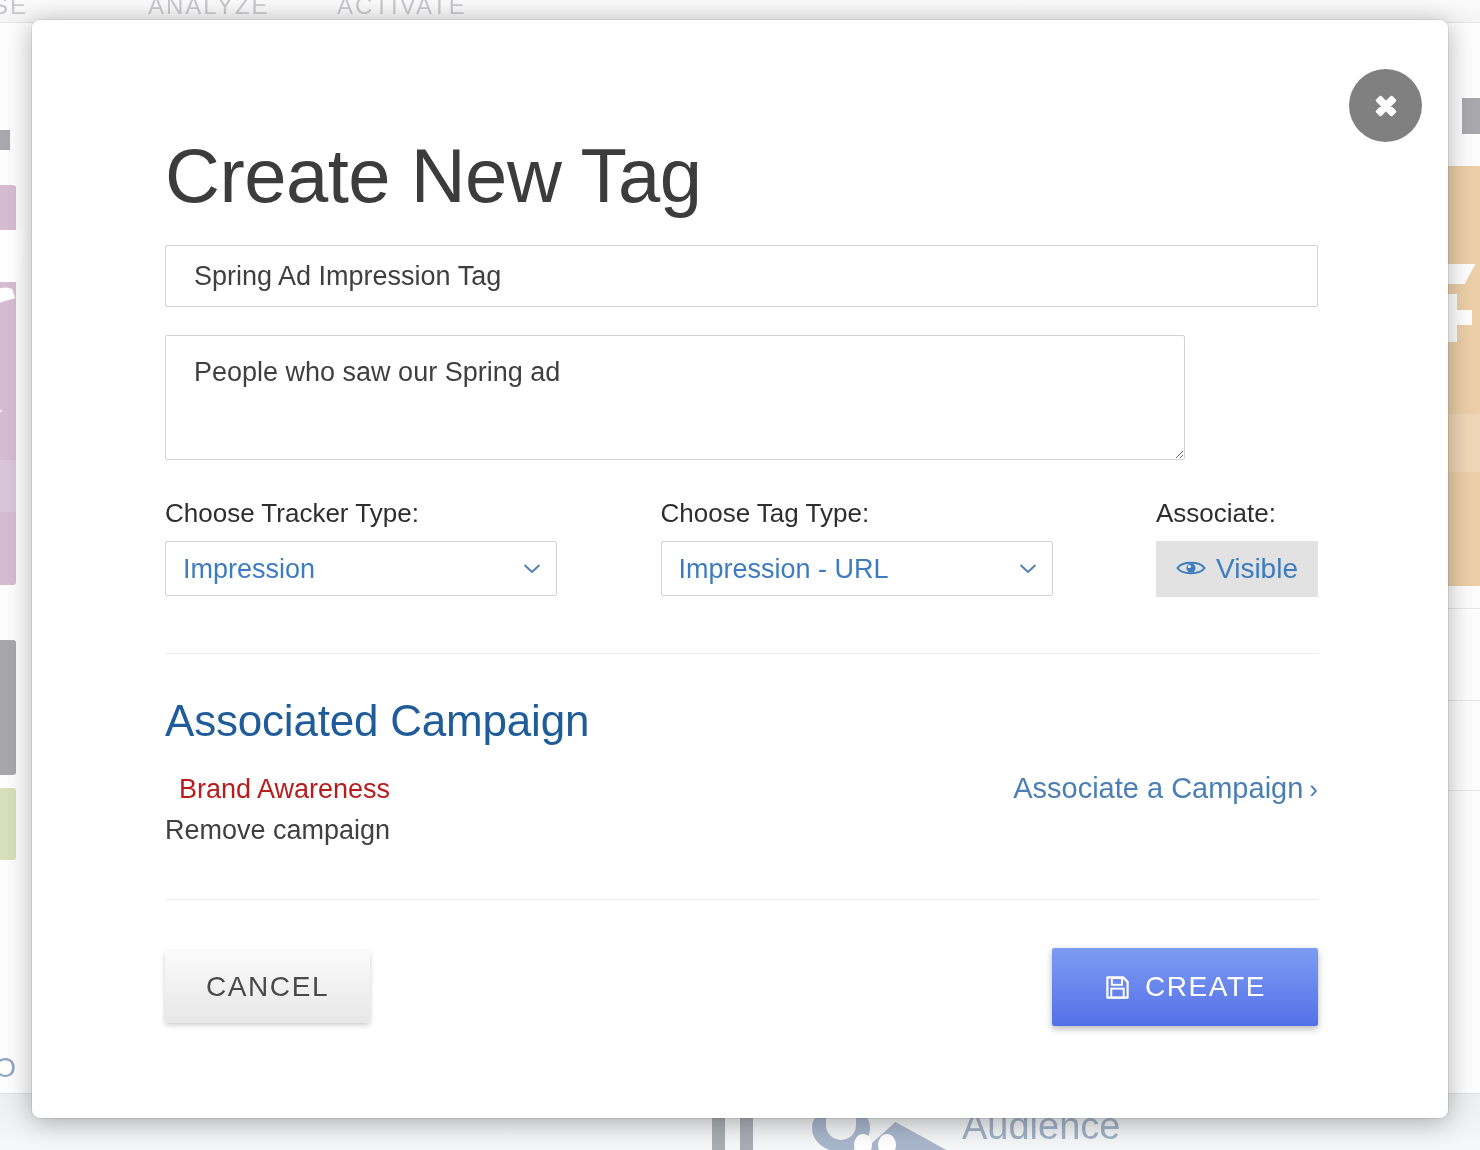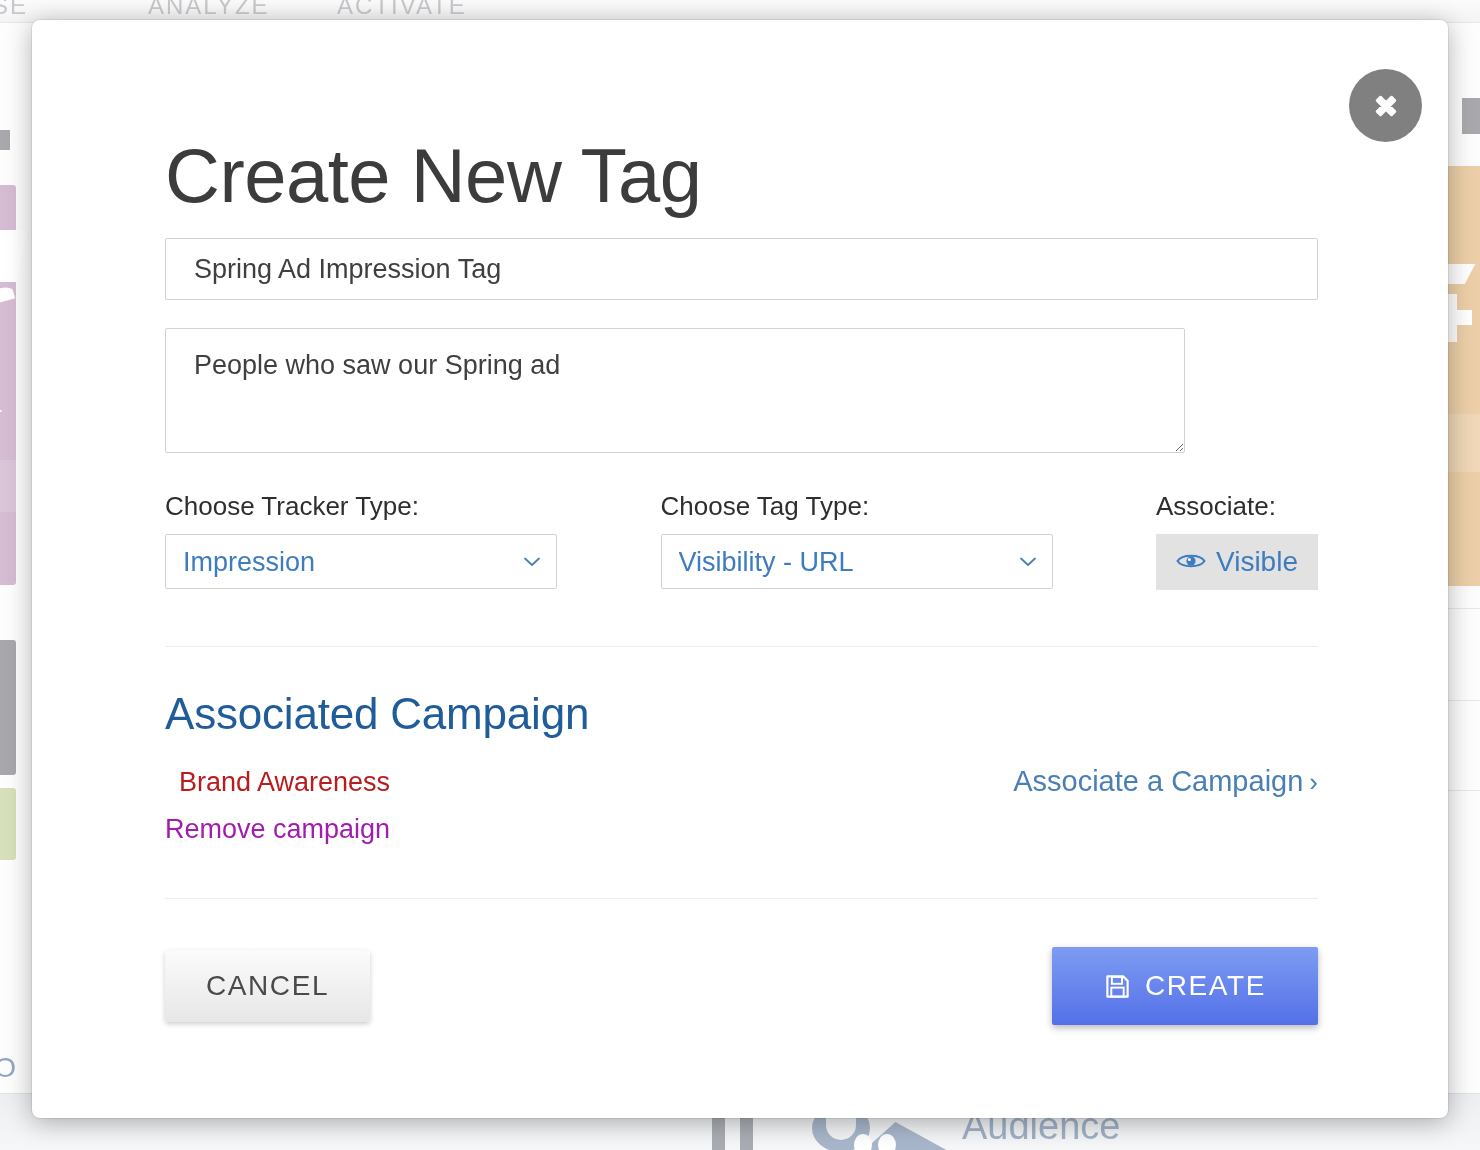--- a/index.html
+++ b/index.html
@@ -175,21 +175,21 @@
     color: #3c3c3c;
     letter-spacing: -0.5px;
     line-height: 1.0;
   }
 
   .text-input {
     display: block;
     box-sizing: border-box;
     width: 1153px;
     height: 62px;
-    margin-top: 24px;
+    margin-top: 31px;
     padding: 0 28px;
     font-size: 27px;
     color: #3f3f3f;
     font-family: "Liberation Sans", sans-serif;
     border: 1px solid #d2d2d2;
     border-radius: 2px;
     background: #fff;
     outline: none;
   }
   .text-area {
@@ -289,25 +289,25 @@
   }
   .campaign-name {
     font-size: 27px;
     color: #b91c1c;
     line-height: 1.28;
     text-align: right;
   }
   .campaign-remove {
     display: block;
     font-size: 27px;
-    color: #a21caf;
+    color: #404040;
     text-decoration: none;
     line-height: 1.28;
     cursor: pointer;
-    margin-top: 12px;
+    margin-top: 6px;
   }
   .campaign-associate {
     font-size: 29px;
     color: #4a7fb5;
     text-decoration: none;
     cursor: pointer;
     white-space: nowrap;
   }
   .campaign-associate .arrow { margin-left: 6px; font-size: 26px; }
 
@@ -434,21 +434,21 @@
             <svg width="20" height="20" viewBox="0 0 20 20">
                 <path d="M3 6.5 L10 13 L17 6.5" fill="none" stroke="#4a7fb5" stroke-width="1.8" stroke-linecap="round" stroke-linejoin="round"></path>
               </svg>
           </span>
         </div>
       </div>
 
       <div class="field-col tagtype">
         <span class="field-label">Choose Tag Type:</span>
         <div class="select-wrap">
-          <span class="sel-value">Visibility - URL</span>
+          <span class="sel-value">Impression - URL</span>
           <span class="chev">
             <svg width="20" height="20" viewBox="0 0 20 20">
                 <path d="M3 6.5 L10 13 L17 6.5" fill="none" stroke="#4a7fb5" stroke-width="1.8" stroke-linecap="round" stroke-linejoin="round"></path>
               </svg>
           </span>
         </div>
       </div>
 
       <div class="field-col visibility">
         <span class="field-label">Associate:</span>

